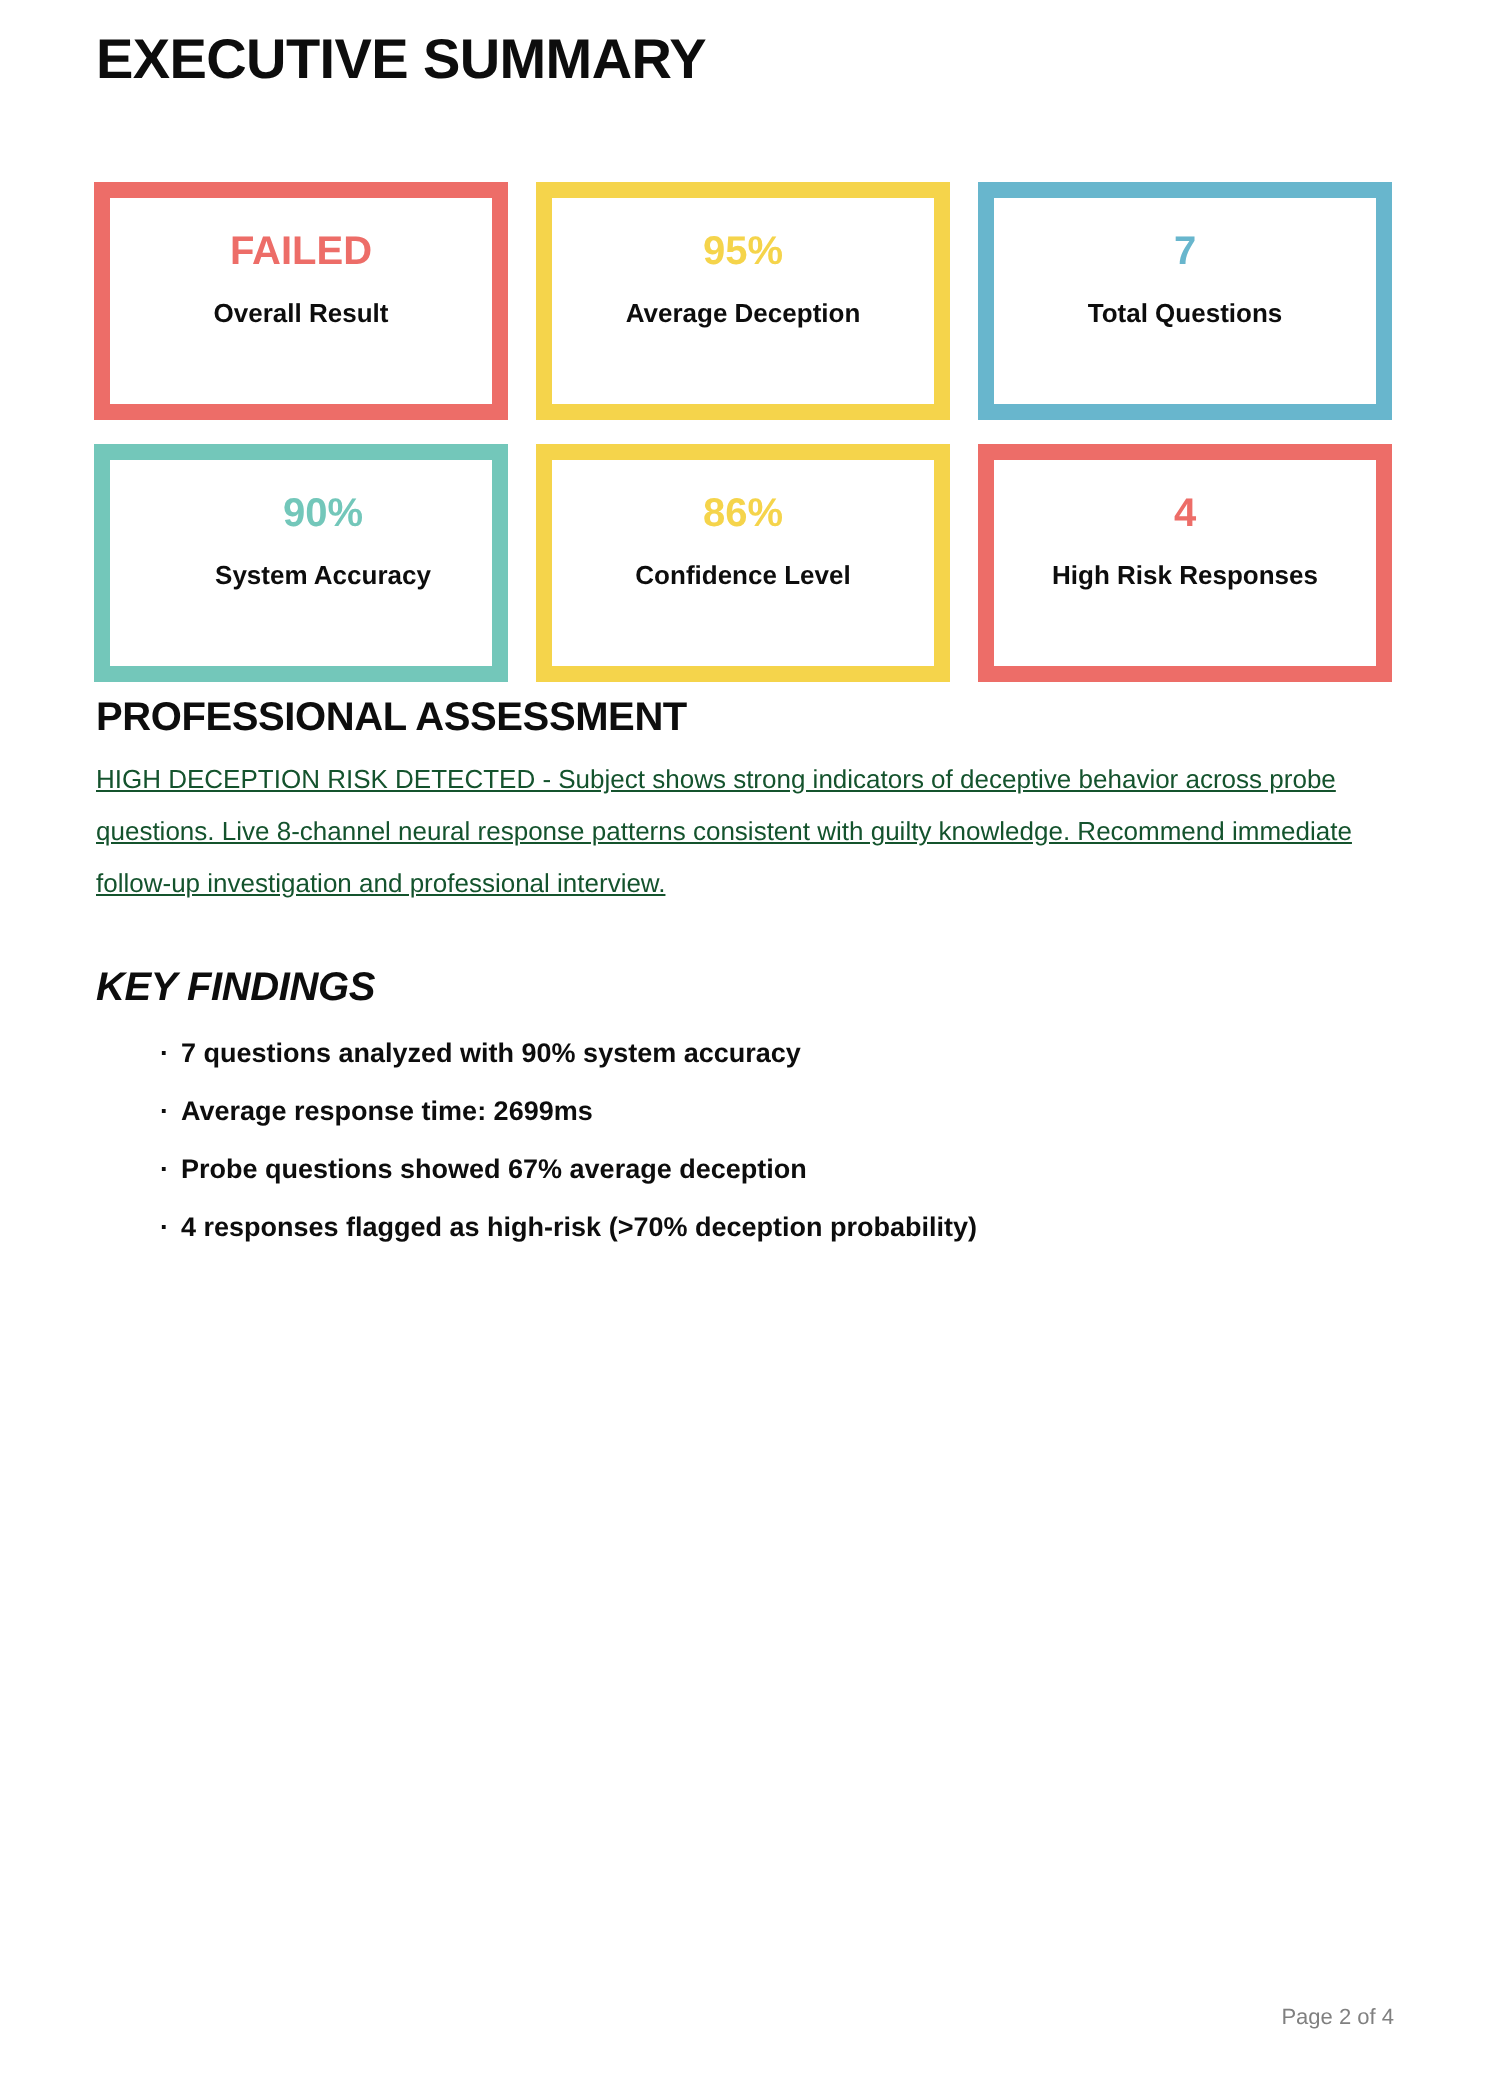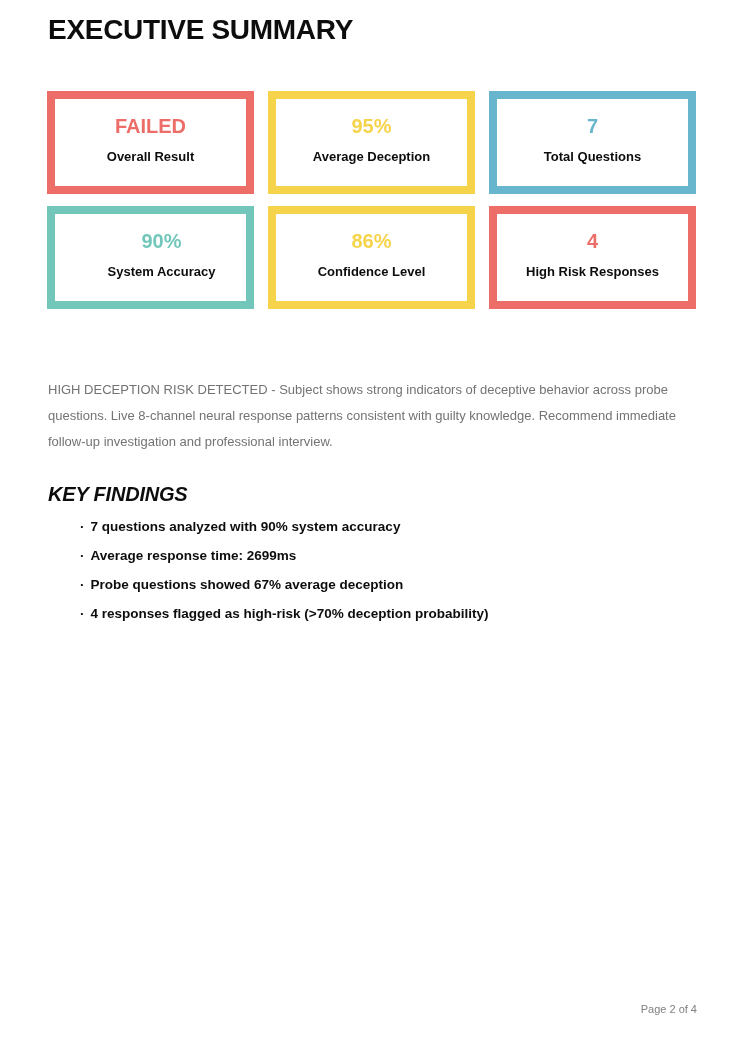--- a/index.html
+++ b/index.html
@@ -28,21 +28,21 @@
     left: 47px;
     top: 91px;
     display: grid;
     grid-template-columns: repeat(3, 207px);
     column-gap: 14px;
     row-gap: 12px;
   }
   .metric-card {
     box-sizing: border-box;
     width: 207px;
-    height: 103px;
+    height: 119px;
     border: 8px solid #ccc;
     background: #ffffff;
     text-align: center;
   }
   .metric-value {
     margin-top: 15px;
     font-size: 20px;
     line-height: 24px;
     font-weight: bold;
   }
@@ -134,21 +134,22 @@
     <div class="metric-card" style="border-color: rgb(245, 212, 75);">
       <div class="metric-value" style="color: rgb(245, 212, 75);">86%</div>
       <div class="metric-label">Confidence Level</div>
     </div>
     <div class="metric-card" style="border-color: rgb(237, 109, 104);">
       <div class="metric-value" style="color: rgb(237, 109, 104);">4</div>
       <div class="metric-label">High Risk Responses</div>
     </div>
   </div>
 
-  <p class="assessment-body" style="color: #737373;">HIGH DECEPTION RISK DETECTED - Subject shows strong indicators of deceptive behavior across probe questions. Live 8-channel neural response patterns consistent with guilty knowledge. Recommend immediate follow-up investigation and professional interview.</p>
+  <h2 class="section-heading assessment-heading">PROFESSIONAL ASSESSMENT</h2>
+  <p class="assessment-body" style="color: #14532d; text-decoration: underline;">HIGH DECEPTION RISK DETECTED - Subject shows strong indicators of deceptive behavior across probe questions. Live 8-channel neural response patterns consistent with guilty knowledge. Recommend immediate follow-up investigation and professional interview.</p>
 
   <h2 class="section-heading findings-heading">KEY FINDINGS</h2>
   <ul class="findings-list">
     <li>
       <span class="bullet-dot">·</span><span>7 questions analyzed with 90% system accuracy</span>
     </li>
     <li>
       <span class="bullet-dot">·</span><span>Average response time: 2699ms</span>
     </li>
     <li>

